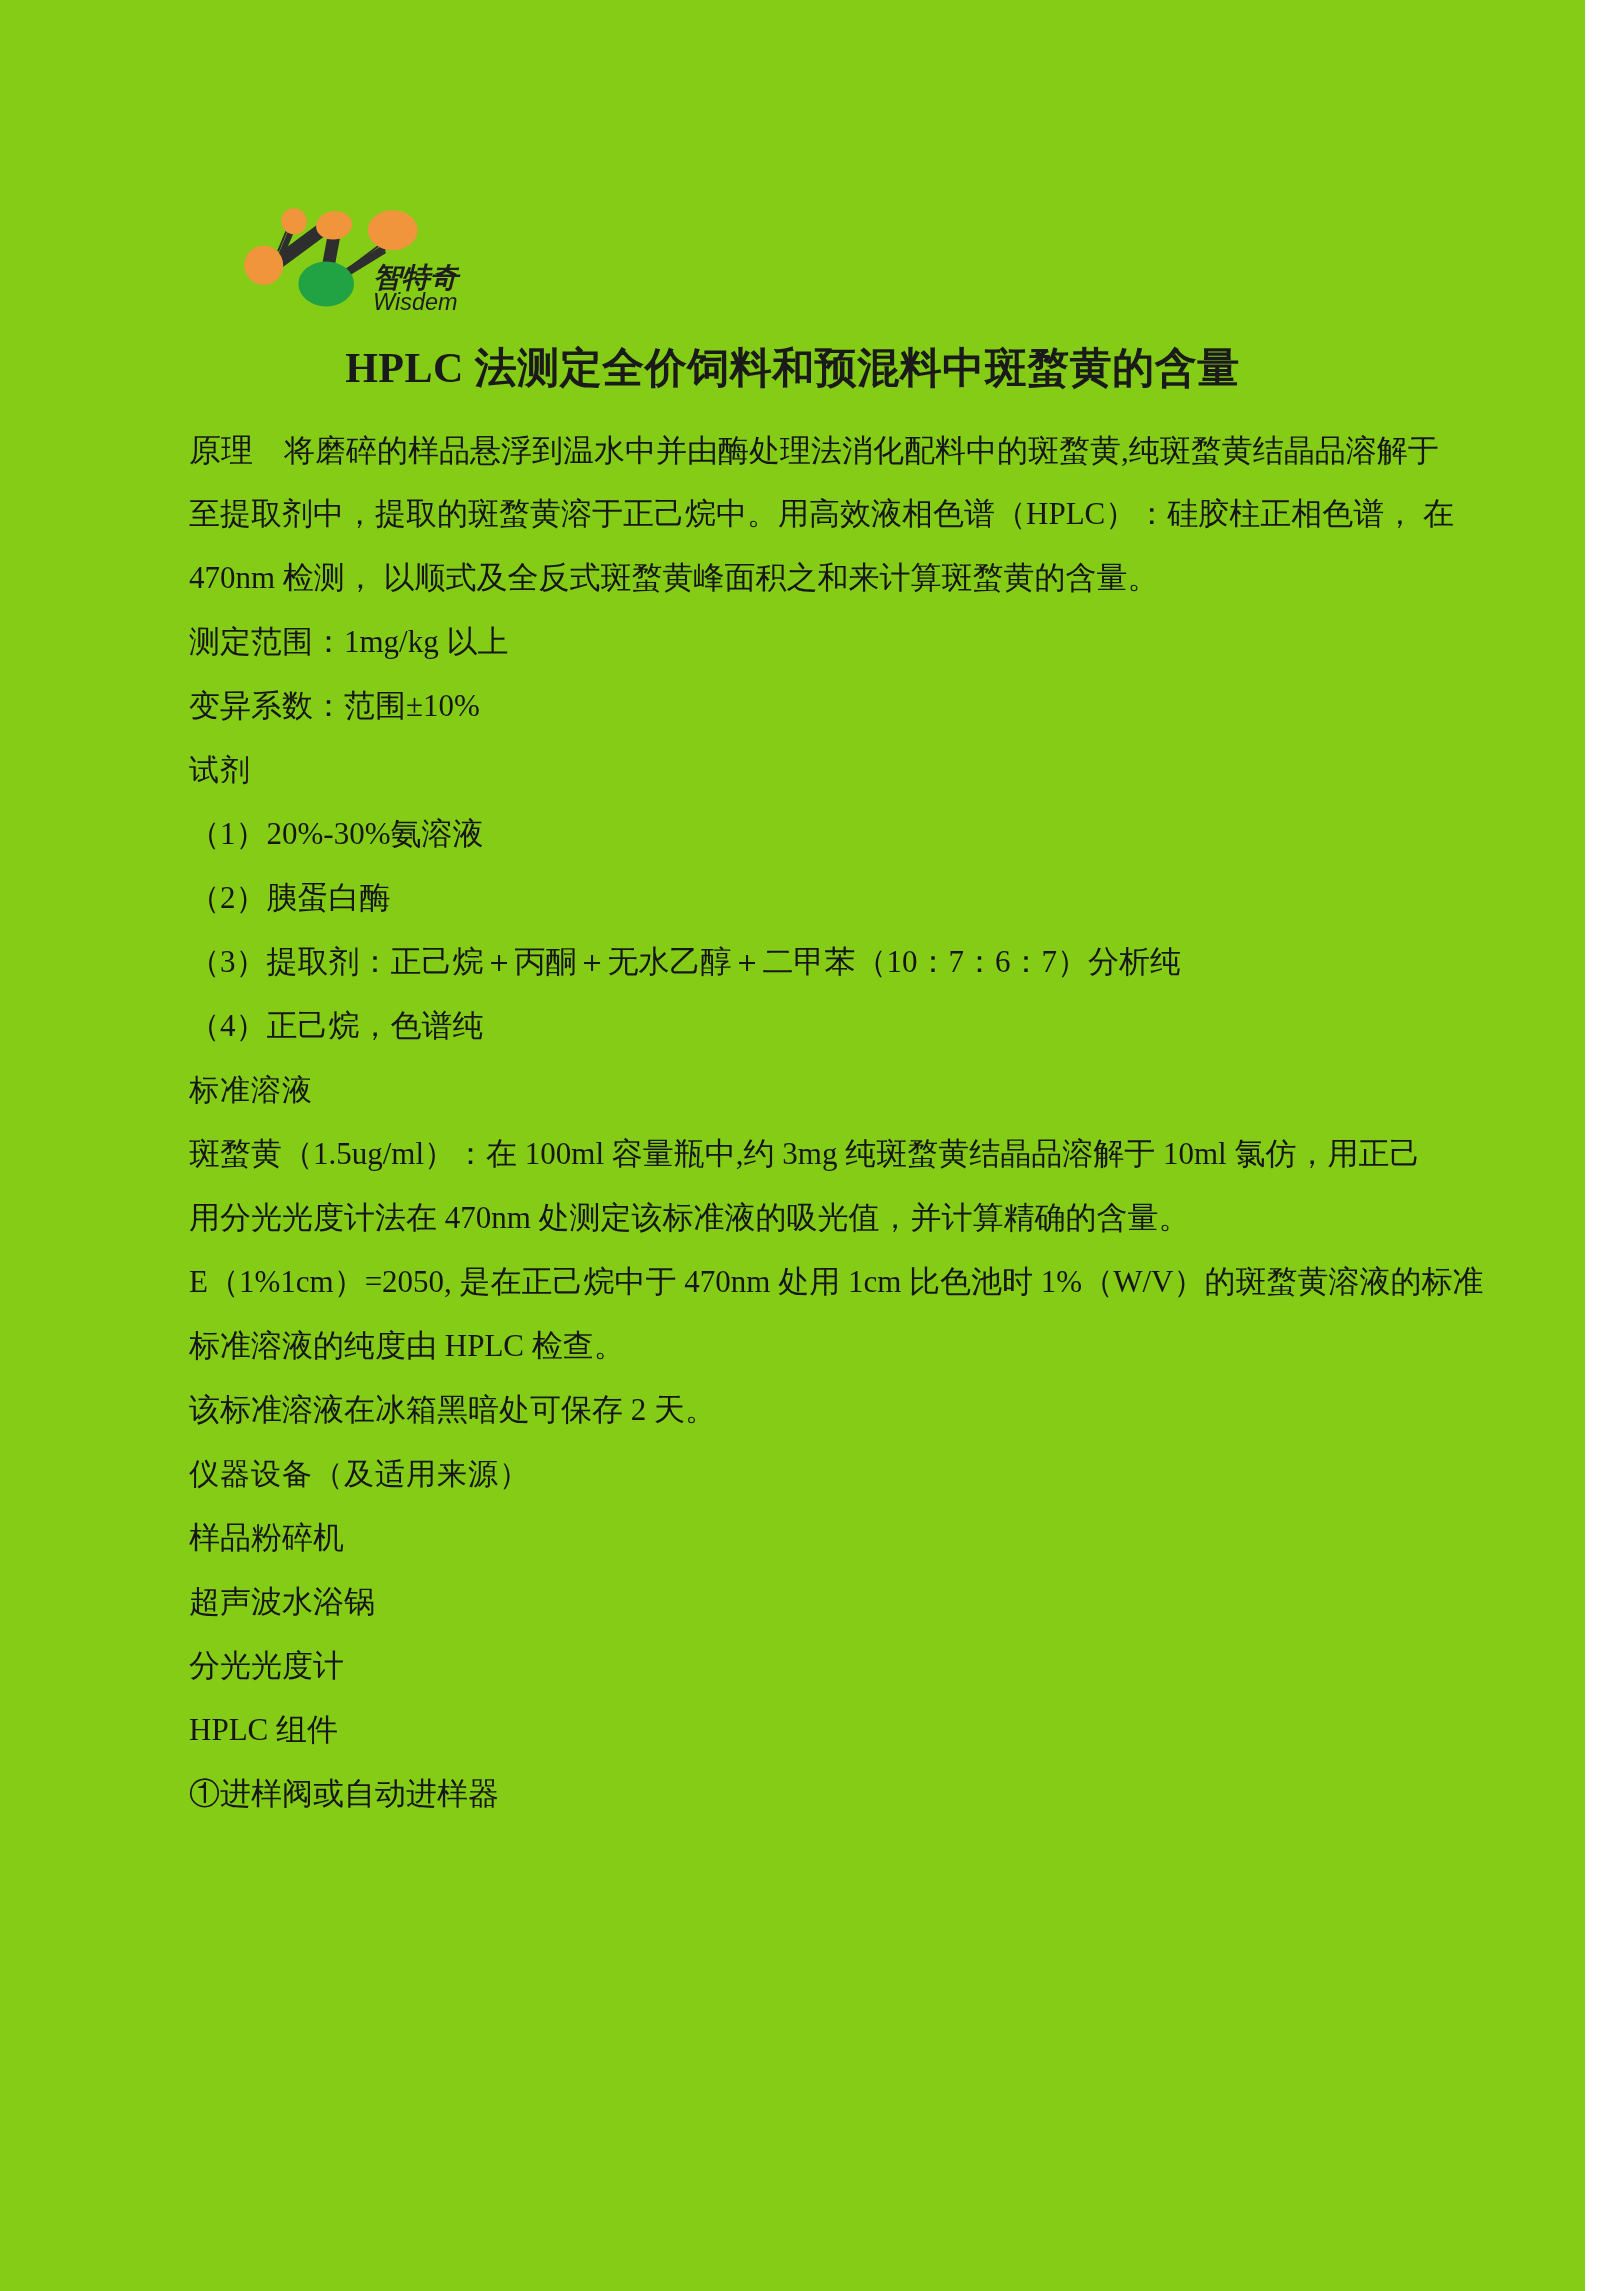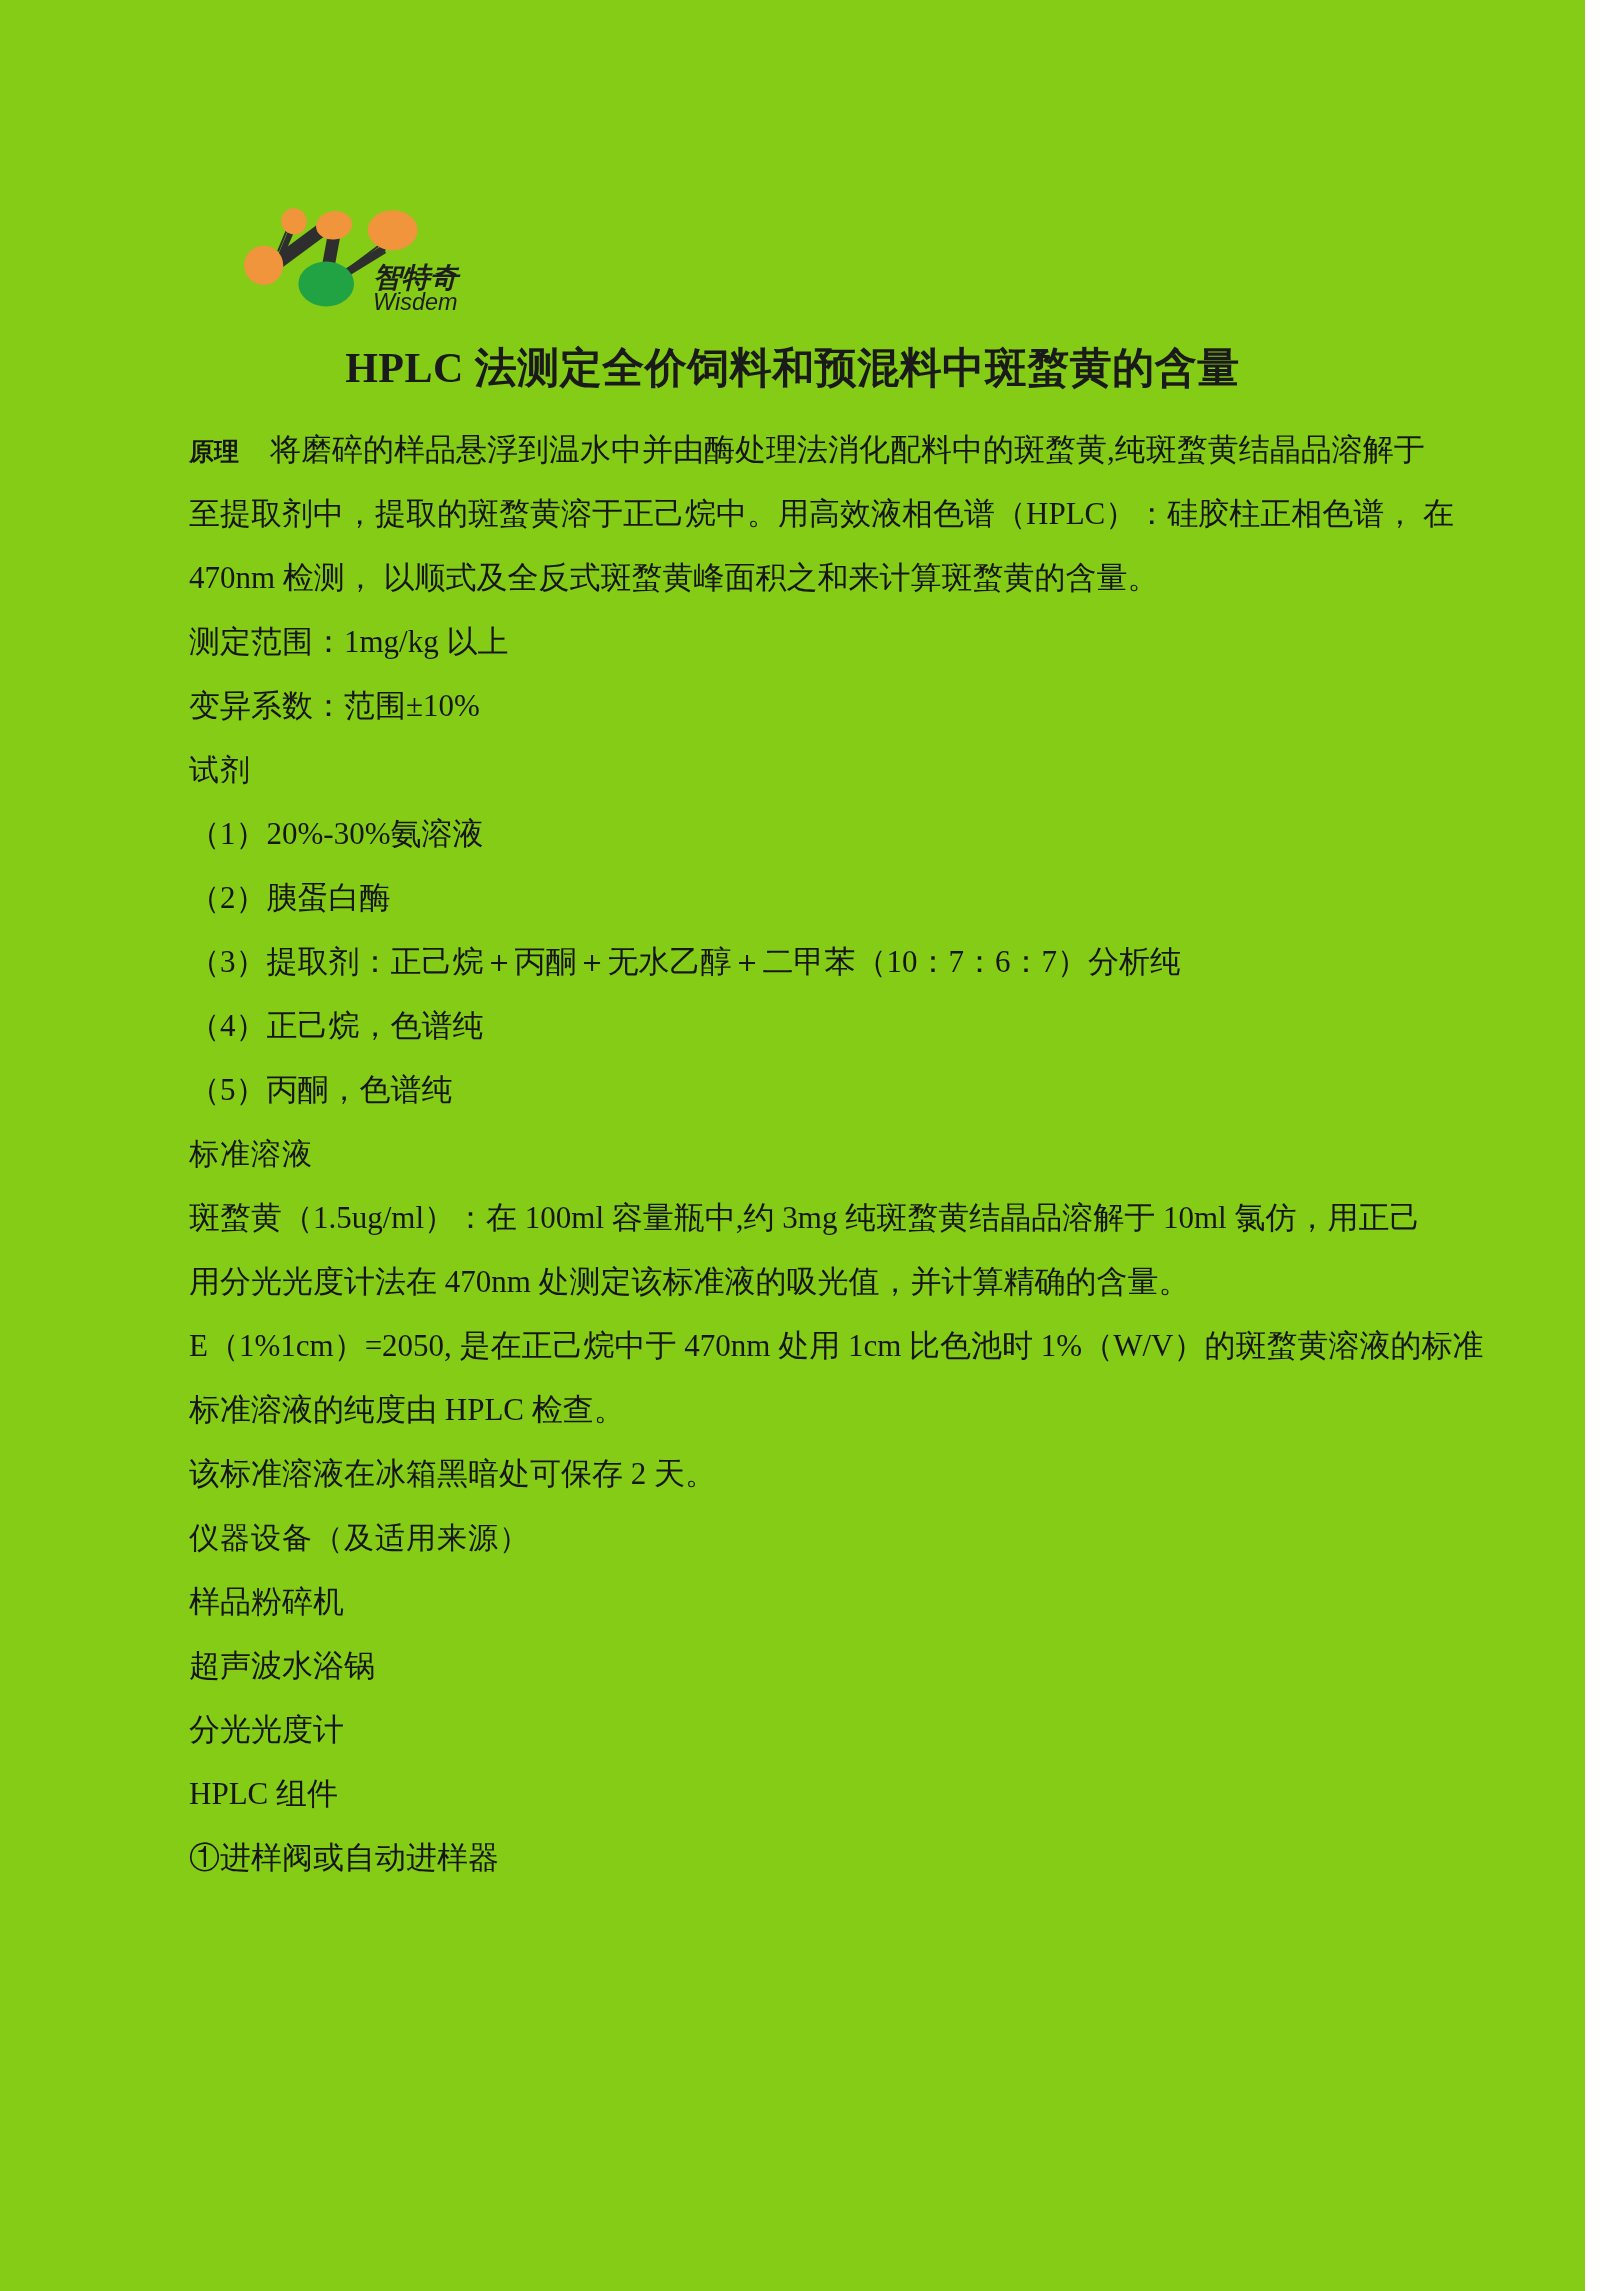--- a/index.html
+++ b/index.html
@@ -46,23 +46,23 @@
     white-space: pre;
     color: #161616;
   }
   .heading {
     font-weight: 400;
     font-family: "Liberation Sans", "DejaVu Sans", sans-serif;
     font-size: 30px;
     letter-spacing: 1px;
   }
   .inline-label {
-    font-weight: 700;
+    font-weight: 400;
     font-family: "Liberation Sans", "DejaVu Sans", sans-serif;
-    font-size: 25px;
+    font-size: 32px;
   }
   .brand-cn {
     font-family: "Liberation Sans", "DejaVu Sans", sans-serif;
     font-weight: 700;
     font-style: italic;
   }
   .brand-en {
     font-family: "Liberation Sans", "DejaVu Sans", sans-serif;
     font-style: italic;
     font-weight: 400;
@@ -108,21 +108,20 @@
     <div class="line">470nm 检测， 以顺式及全反式斑蝥黄峰面积之和来计算斑蝥黄的含量。</div>
 
     <div class="line">测定范围：1mg/kg 以上</div>
     <div class="line">变异系数：范围±10%</div>
 
     <div class="line heading">试剂</div>
     <div class="line">（1）20%-30%氨溶液</div>
     <div class="line">（2）胰蛋白酶</div>
     <div class="line">（3）提取剂：正己烷＋丙酮＋无水乙醇＋二甲苯（10：7：6：7）分析纯</div>
     <div class="line">（4）正己烷，色谱纯</div>
-    <div class="line">（5）丙酮，色谱纯</div>
 
     <div class="line heading">标准溶液</div>
     <div class="line">斑蝥黄（1.5ug/ml）：在 100ml 容量瓶中,约 3mg 纯斑蝥黄结晶品溶解于 10ml 氯仿，用正己</div>
     <div class="line">用分光光度计法在 470nm 处测定该标准液的吸光值，并计算精确的含量。</div>
     <div class="line">E（1%1cm）=2050, 是在正己烷中于 470nm 处用 1cm 比色池时 1%（W/V）的斑蝥黄溶液的标准</div>
     <div class="line">标准溶液的纯度由 HPLC 检查。</div>
     <div class="line">该标准溶液在冰箱黑暗处可保存 2 天。</div>
 
     <div class="line heading">仪器设备（及适用来源）</div>
     <div class="line">样品粉碎机</div>

